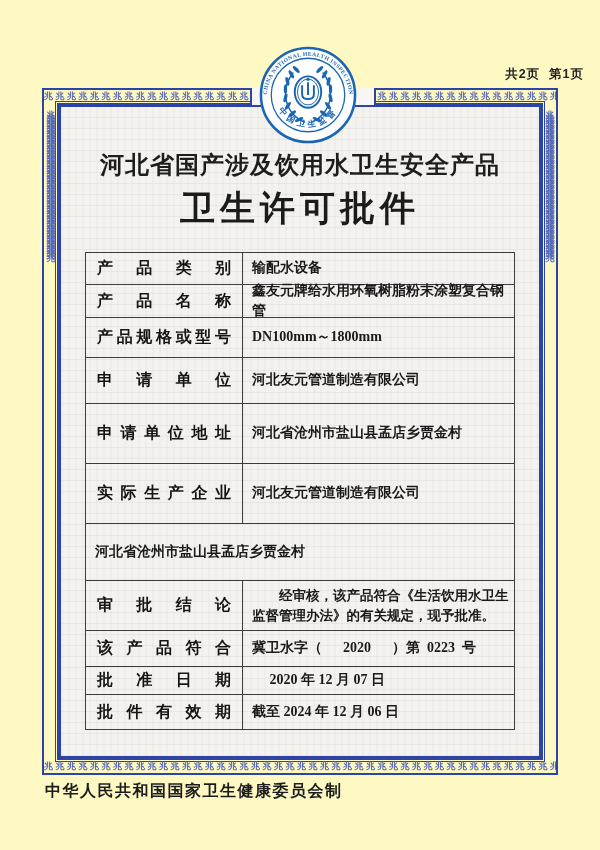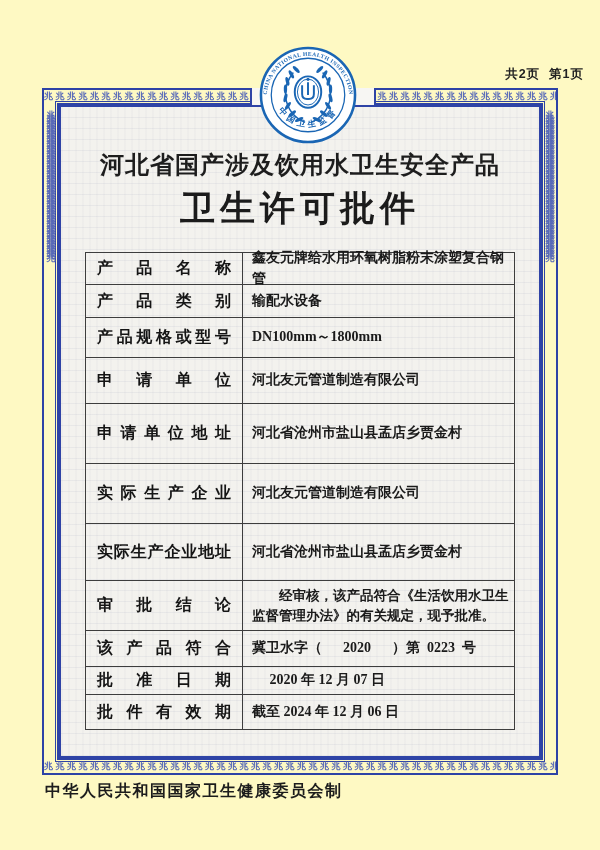--- a/index.html
+++ b/index.html
@@ -142,32 +142,32 @@
       <circle cx="50" cy="34" r="1.6" fill="#1a66b4"></circle>
     </g>
   </svg>
 
   <div class="title1">河北省国产涉及饮用水卫生安全产品</div>
   <div class="title2">卫生许可批件</div>
 
   <div class="ctable">
     <div class="trow">
       <div class="tlabel">
+          <span class="jlabel">产品类别</span>
+        </div>
+      <div class="tvalue">输配水设备</div>
+    </div>
+    <div class="trow">
+      <div class="tlabel">
           <span class="jlabel">产品名称</span>
         </div>
       <div class="tvalue">鑫友元牌给水用环氧树脂粉末涂塑复合钢管</div>
     </div>
     <div class="trow">
       <div class="tlabel">
-          <span class="jlabel">产品类别</span>
-        </div>
-      <div class="tvalue">输配水设备</div>
-    </div>
-    <div class="trow">
-      <div class="tlabel">
           <span class="jlabel">产品规格或型号</span>
         </div>
       <div class="tvalue">DN100mm～1800mm</div>
     </div>
     <div class="trow">
       <div class="tlabel">
           <span class="jlabel">申请单位</span>
         </div>
       <div class="tvalue">河北友元管道制造有限公司</div>
     </div>
@@ -177,23 +177,20 @@
         </div>
       <div class="tvalue">河北省沧州市盐山县孟店乡贾金村</div>
     </div>
     <div class="trow">
       <div class="tlabel">
           <span class="jlabel">实际生产企业</span>
         </div>
       <div class="tvalue">河北友元管道制造有限公司</div>
     </div>
     <div class="trow">
-      <div class="tlabel">
-          <span class="jlabel">实际生产企业地址</span>
-        </div>
       <div class="tvalue">河北省沧州市盐山县孟店乡贾金村</div>
     </div>
     <div class="trow">
       <div class="tlabel">
           <span class="jlabel">审批结论</span>
         </div>
       <div class="tvalue">　　经审核，该产品符合《生活饮用水卫生
 监督管理办法》的有关规定，现予批准。</div>
     </div>
     <div class="trow">

